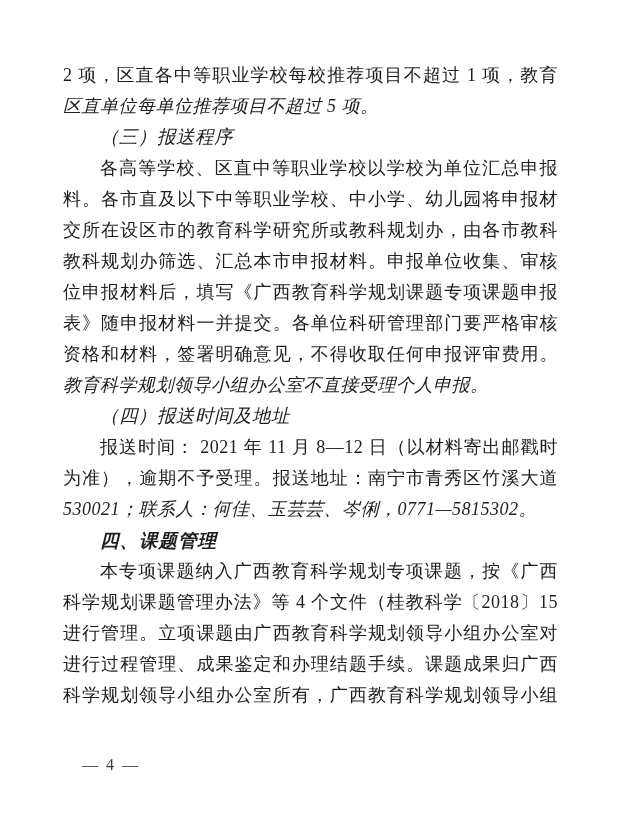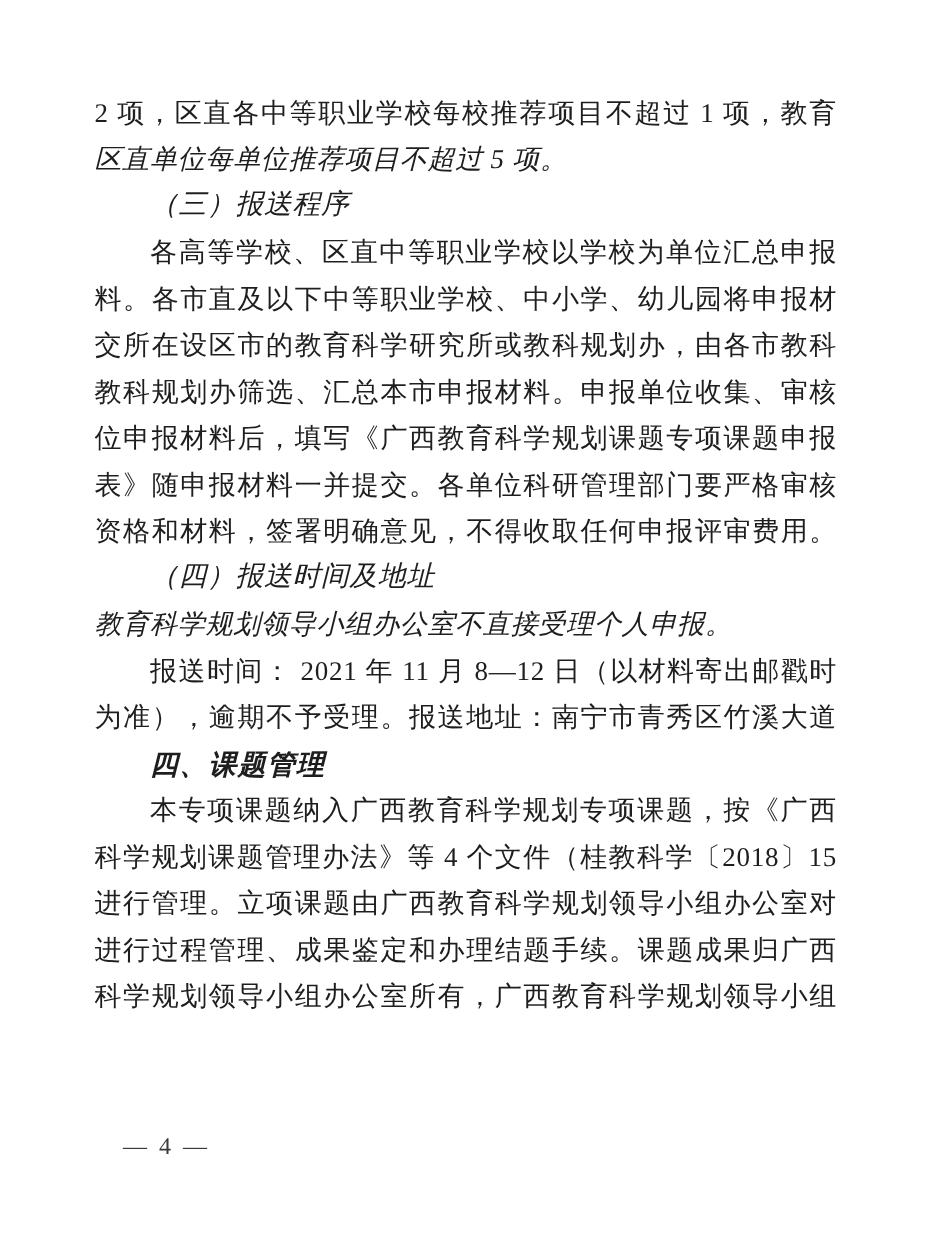--- a/index.html
+++ b/index.html
@@ -69,24 +69,25 @@
       <div class="text-line style-body">2 项，区直各中等职业学校每校推荐项目不超过 1 项，教育系统</div>
       <div class="text-line style-body no-justify">区直单位每单位推荐项目不超过 5 项。</div>
       <div class="text-line style-kaiti indent no-justify">（三）报送程序</div>
       <div class="text-line style-body indent">各高等学校、区直中等职业学校以学校为单位汇总申报材</div>
       <div class="text-line style-body">料。各市直及以下中等职业学校、中小学、幼儿园将申报材料递</div>
       <div class="text-line style-body">交所在设区市的教育科学研究所或教科规划办，由各市教科所或</div>
       <div class="text-line style-body">教科规划办筛选、汇总本市申报材料。申报单位收集、审核本单</div>
       <div class="text-line style-body">位申报材料后，填写《广西教育科学规划课题专项课题申报汇总</div>
       <div class="text-line style-body">表》随申报材料一并提交。各单位科研管理部门要严格审核申报</div>
       <div class="text-line style-body">资格和材料，签署明确意见，不得收取任何申报评审费用。广西</div>
+      <div class="text-line style-body no-justify">教育科学规划领导小组办公室不直接受理个人申报。</div>
       <div class="text-line style-kaiti indent no-justify">（四）报送时间及地址</div>
-      <div class="text-line style-body no-justify">教育科学规划领导小组办公室不直接受理个人申报。</div>
       <div class="text-line style-body indent">报送时间： 2021 年 11 月 8—12 日（以材料寄出邮戳时间</div>
       <div class="text-line style-body">为准），逾期不予受理。报送地址：南宁市青秀区竹溪大道 69</div>
+      <div class="text-line style-body no-justify">530021；联系人：何佳、玉芸芸、岑俐，0771—5815302。</div>
       <div class="text-line style-heiti indent no-justify">四、课题管理</div>
       <div class="text-line style-body indent">本专项课题纳入广西教育科学规划专项课题，按《广西教育</div>
       <div class="text-line style-body">科学规划课题管理办法》等 4 个文件（桂教科学〔2018〕15 号）</div>
       <div class="text-line style-body">进行管理。立项课题由广西教育科学规划领导小组办公室对课题</div>
       <div class="text-line style-body">进行过程管理、成果鉴定和办理结题手续。课题成果归广西教育</div>
       <div class="text-line style-body">科学规划领导小组办公室所有，广西教育科学规划领导小组办公</div>
     </div>
   <div class="page-number">— 4 —</div>
 </div>
 

